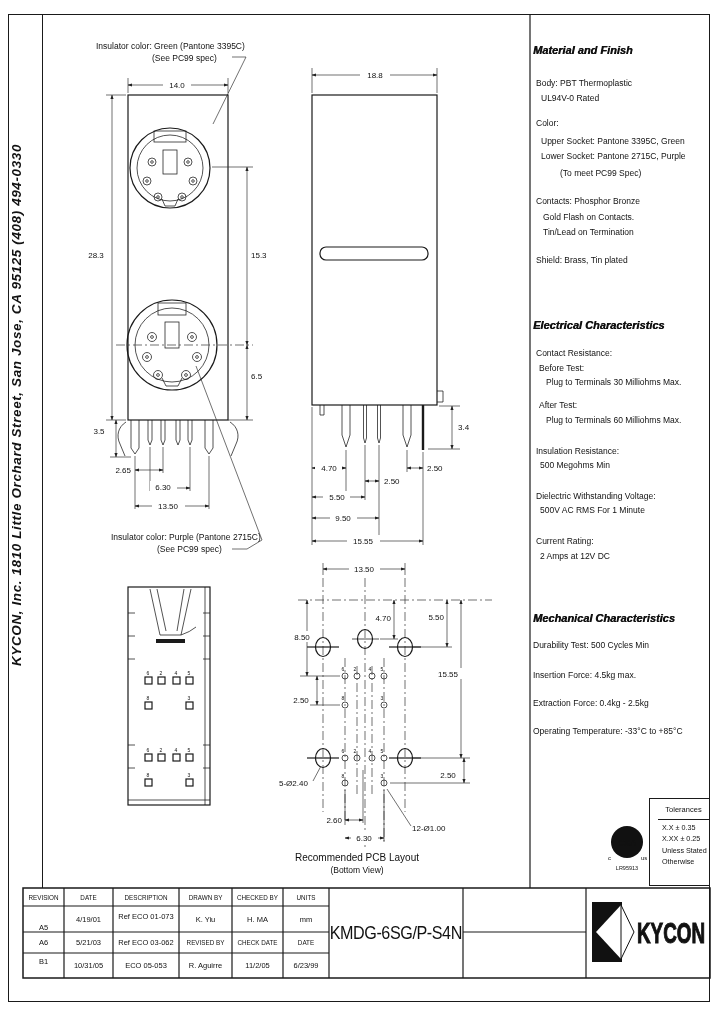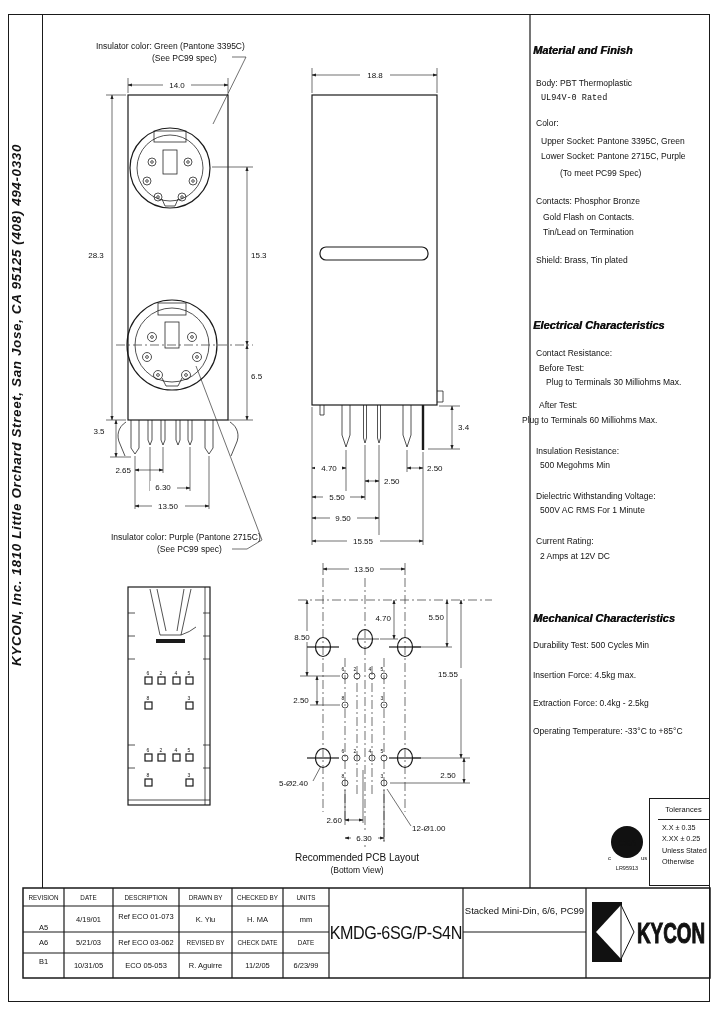--- a/index.html
+++ b/index.html
@@ -382,36 +382,36 @@
     <g>
       <rect x="592" y="902" width="30" height="60" fill="#111"></rect>
       <polygon points="621,905 596,932 621,959" fill="#fff"></polygon>
       <polygon points="621,905 634,932 621,959" fill="#fff" stroke="#111" stroke-width="1"></polygon>
       <text x="637" y="943" font-size="30" font-weight="bold" fill="#fff" stroke="#111" stroke-width="1.1" textLength="68" lengthAdjust="spacingAndGlyphs">KYCON</text>
     </g>
   </svg>
 
   <div class="sec-h" style="left:533px;top:44px;">Material and Finish</div>
   <div class="tl" style="left:536px;top:78px;">Body: PBT Thermoplastic</div>
-  <div class="tl" style="left:541px;top:93px;font-family:Liberation Mono, monospace;">UL94V-0 Rated</div>
+  <div class="tl" style="left:541px;top:93px;">UL94V-0 Rated</div>
   <div class="tl" style="left:536px;top:118px;">Color:</div>
   <div class="tl" style="left:541px;top:136px;">Upper Socket:  Pantone 3395C, Green</div>
   <div class="tl" style="left:541px;top:151px;">Lower Socket:  Pantone 2715C, Purple</div>
   <div class="tl" style="left:560px;top:168px;">(To meet PC99 Spec)</div>
   <div class="tl" style="left:536px;top:196px;">Contacts:  Phosphor Bronze</div>
   <div class="tl" style="left:543px;top:212px;">Gold Flash on Contacts.</div>
   <div class="tl" style="left:543px;top:227px;">Tin/Lead on Termination</div>
   <div class="tl" style="left:536px;top:255px;">Shield:  Brass, Tin plated</div>
 
   <div class="sec-h" style="left:533px;top:319px;">Electrical Characteristics</div>
   <div class="tl" style="left:536px;top:348px;">Contact Resistance:</div>
   <div class="tl" style="left:539px;top:363px;">Before Test:</div>
   <div class="tl" style="left:546px;top:377px;">Plug to Terminals   30 Milliohms Max.</div>
   <div class="tl" style="left:539px;top:400px;">After Test:</div>
-  <div class="tl" style="left:522px;top:415px;">Plug to Terminals   60 Milliohms Max.</div>
+  <div class="tl" style="left:546px;top:415px;">Plug to Terminals   60 Milliohms Max.</div>
   <div class="tl" style="left:536px;top:446px;">Insulation Resistance:</div>
   <div class="tl" style="left:540px;top:460px;">500 Megohms Min</div>
   <div class="tl" style="left:536px;top:491px;">Dielectric Withstanding Voltage:</div>
   <div class="tl" style="left:540px;top:505px;">500V AC RMS For 1 Minute</div>
   <div class="tl" style="left:536px;top:536px;">Current Rating:</div>
   <div class="tl" style="left:540px;top:551px;">2 Amps at 12V DC</div>
 
   <div class="sec-h" style="left:533px;top:612px;">Mechanical Characteristics</div>
   <div class="tl" style="left:533px;top:640px;">Durability Test:  500 Cycles Min</div>
   <div class="tl" style="left:533px;top:670px;">Insertion Force: 4.5kg max.</div>
@@ -450,15 +450,14 @@
   <div class="cell vcell" style="left:23px;top:953px;width:41px;height:17px;">B1</div>
   <div class="cell vcell" style="left:64px;top:953px;width:49px;height:25px;">10/31/05</div>
   <div class="cell vcell" style="left:113px;top:953px;width:66px;height:25px;">ECO 05-053</div>
   <div class="cell vcell" style="left:179px;top:953px;width:53px;height:25px;">R. Aguirre</div>
   <div class="cell vcell" style="left:232px;top:953px;width:51px;height:25px;">11/2/05</div>
   <div class="cell vcell" style="left:283px;top:953px;width:46px;height:25px;">6/23/99</div>
 
   <div class="cell pn" style="left:329px;top:888px;width:134px;height:90px;">
       <span>KMDG-6SG/P-S4N</span>
     </div>
-  <div class="cell desc" style="left:463px;top:888px;width:123px;height:44px;">Stacked Mini-Din, 6/6, PC99</div>
 
 </div>
 
 </body></html>

